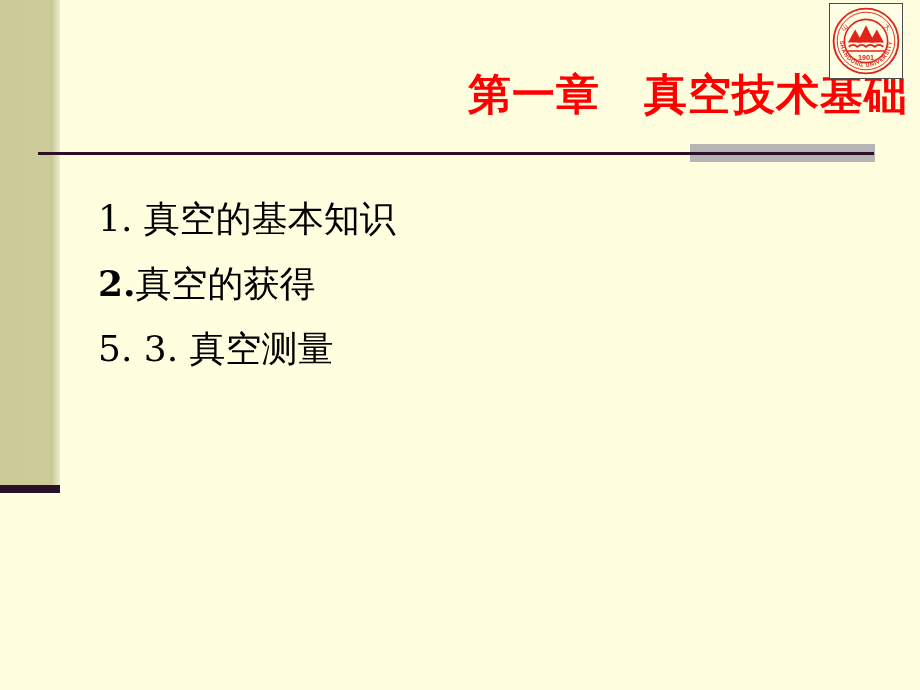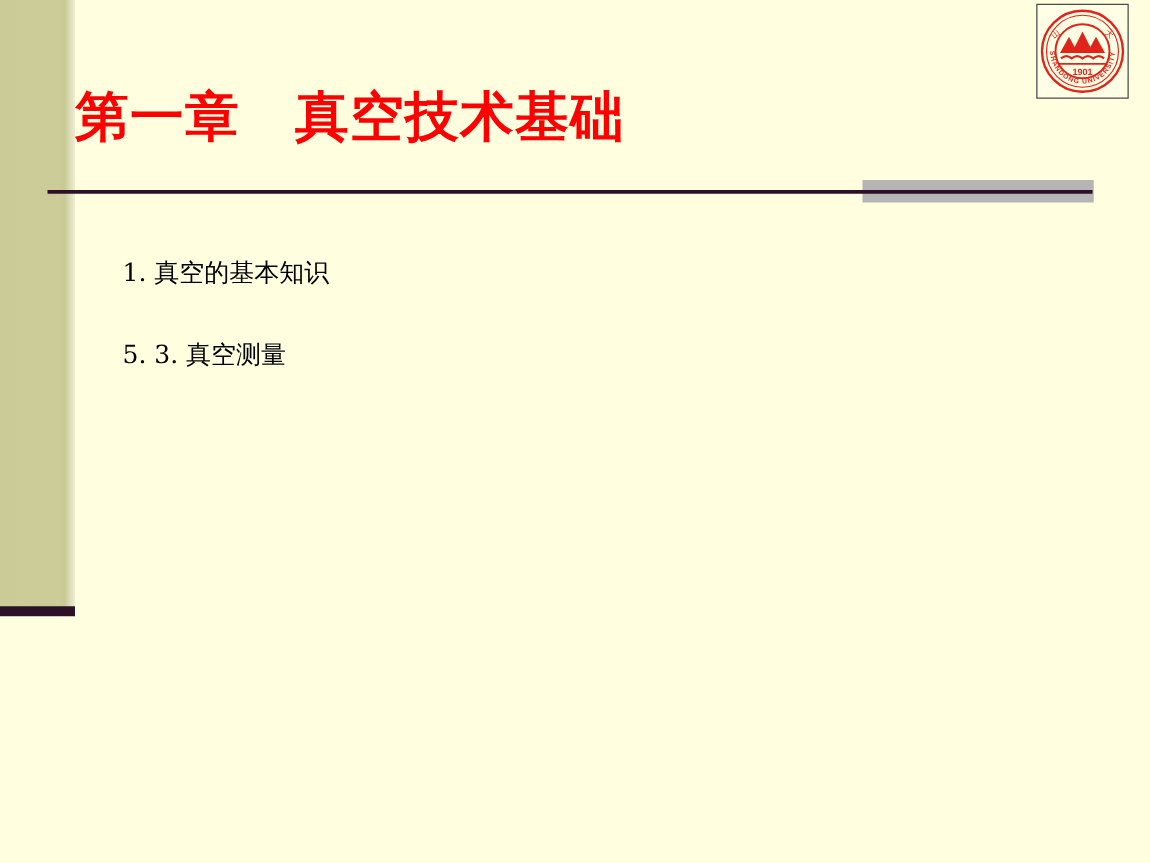--- a/index.html
+++ b/index.html
@@ -43,28 +43,29 @@
     height: 8px;
     background: #2B1028;
   }
 
   
   .slide-title {
     position: absolute;
     left: 60px;
     top: 66px;
     width: 800px;
-    text-align: left;
+    text-align: right;
     color: #FF0000;
     font-size: 43px;
     line-height: 56px;
     letter-spacing: 1px;
     white-space: pre;
     font-family: "DejaVu Serif", "Liberation Serif", serif;
     font-weight: 700;
+    padding-left: 48px;
   }
 
   
   .title-accent-block {
     position: absolute;
     left: 690px;
     top: 144px;
     width: 185px;
     height: 18px;
     background: #B5B5B5;
@@ -80,21 +81,21 @@
 
   
   .outline {
     position: absolute;
     left: 98px;
     top: 186px;
     width: 740px;
   }
   .outline-item {
     color: #000000;
-    font-size: 20px;
+    font-size: 36px;
     line-height: 65px;
     white-space: pre;
     font-family: "DejaVu Serif", "Liberation Serif", serif;
   }
   .outline-item .marker-bold {
     font-weight: 700;
   }
 
   
   .emblem-box {
@@ -121,20 +122,21 @@
   <div class="side-band"></div>
   <div class="side-band-foot"></div>
 
   <div class="slide-title">第一章　真空技术基础</div>
 
   <div class="title-accent-block"></div>
   <div class="title-rule"></div>
 
   <div class="outline">
     <div class="outline-item"><span class="marker">1. </span><span class="body">真空的基本知识</span></div>
+    <div class="outline-item"><span class="marker marker-bold">2.</span><span class="body">真空的获得</span></div>
     <div class="outline-item"><span class="marker">5. 3. </span><span class="body">真空测量</span></div>
   </div>
 
   <div class="emblem-box">
     <svg class="emblem-svg" viewBox="0 0 100 100" xmlns="http://www.w3.org/2000/svg">
       <defs>
         <path id="arcBottom" d="M 14,50 A 36,36 0 0 0 86,50"></path>
         <path id="arcTop" d="M 17,50 A 33,33 0 0 1 83,50"></path>
       </defs>
 

